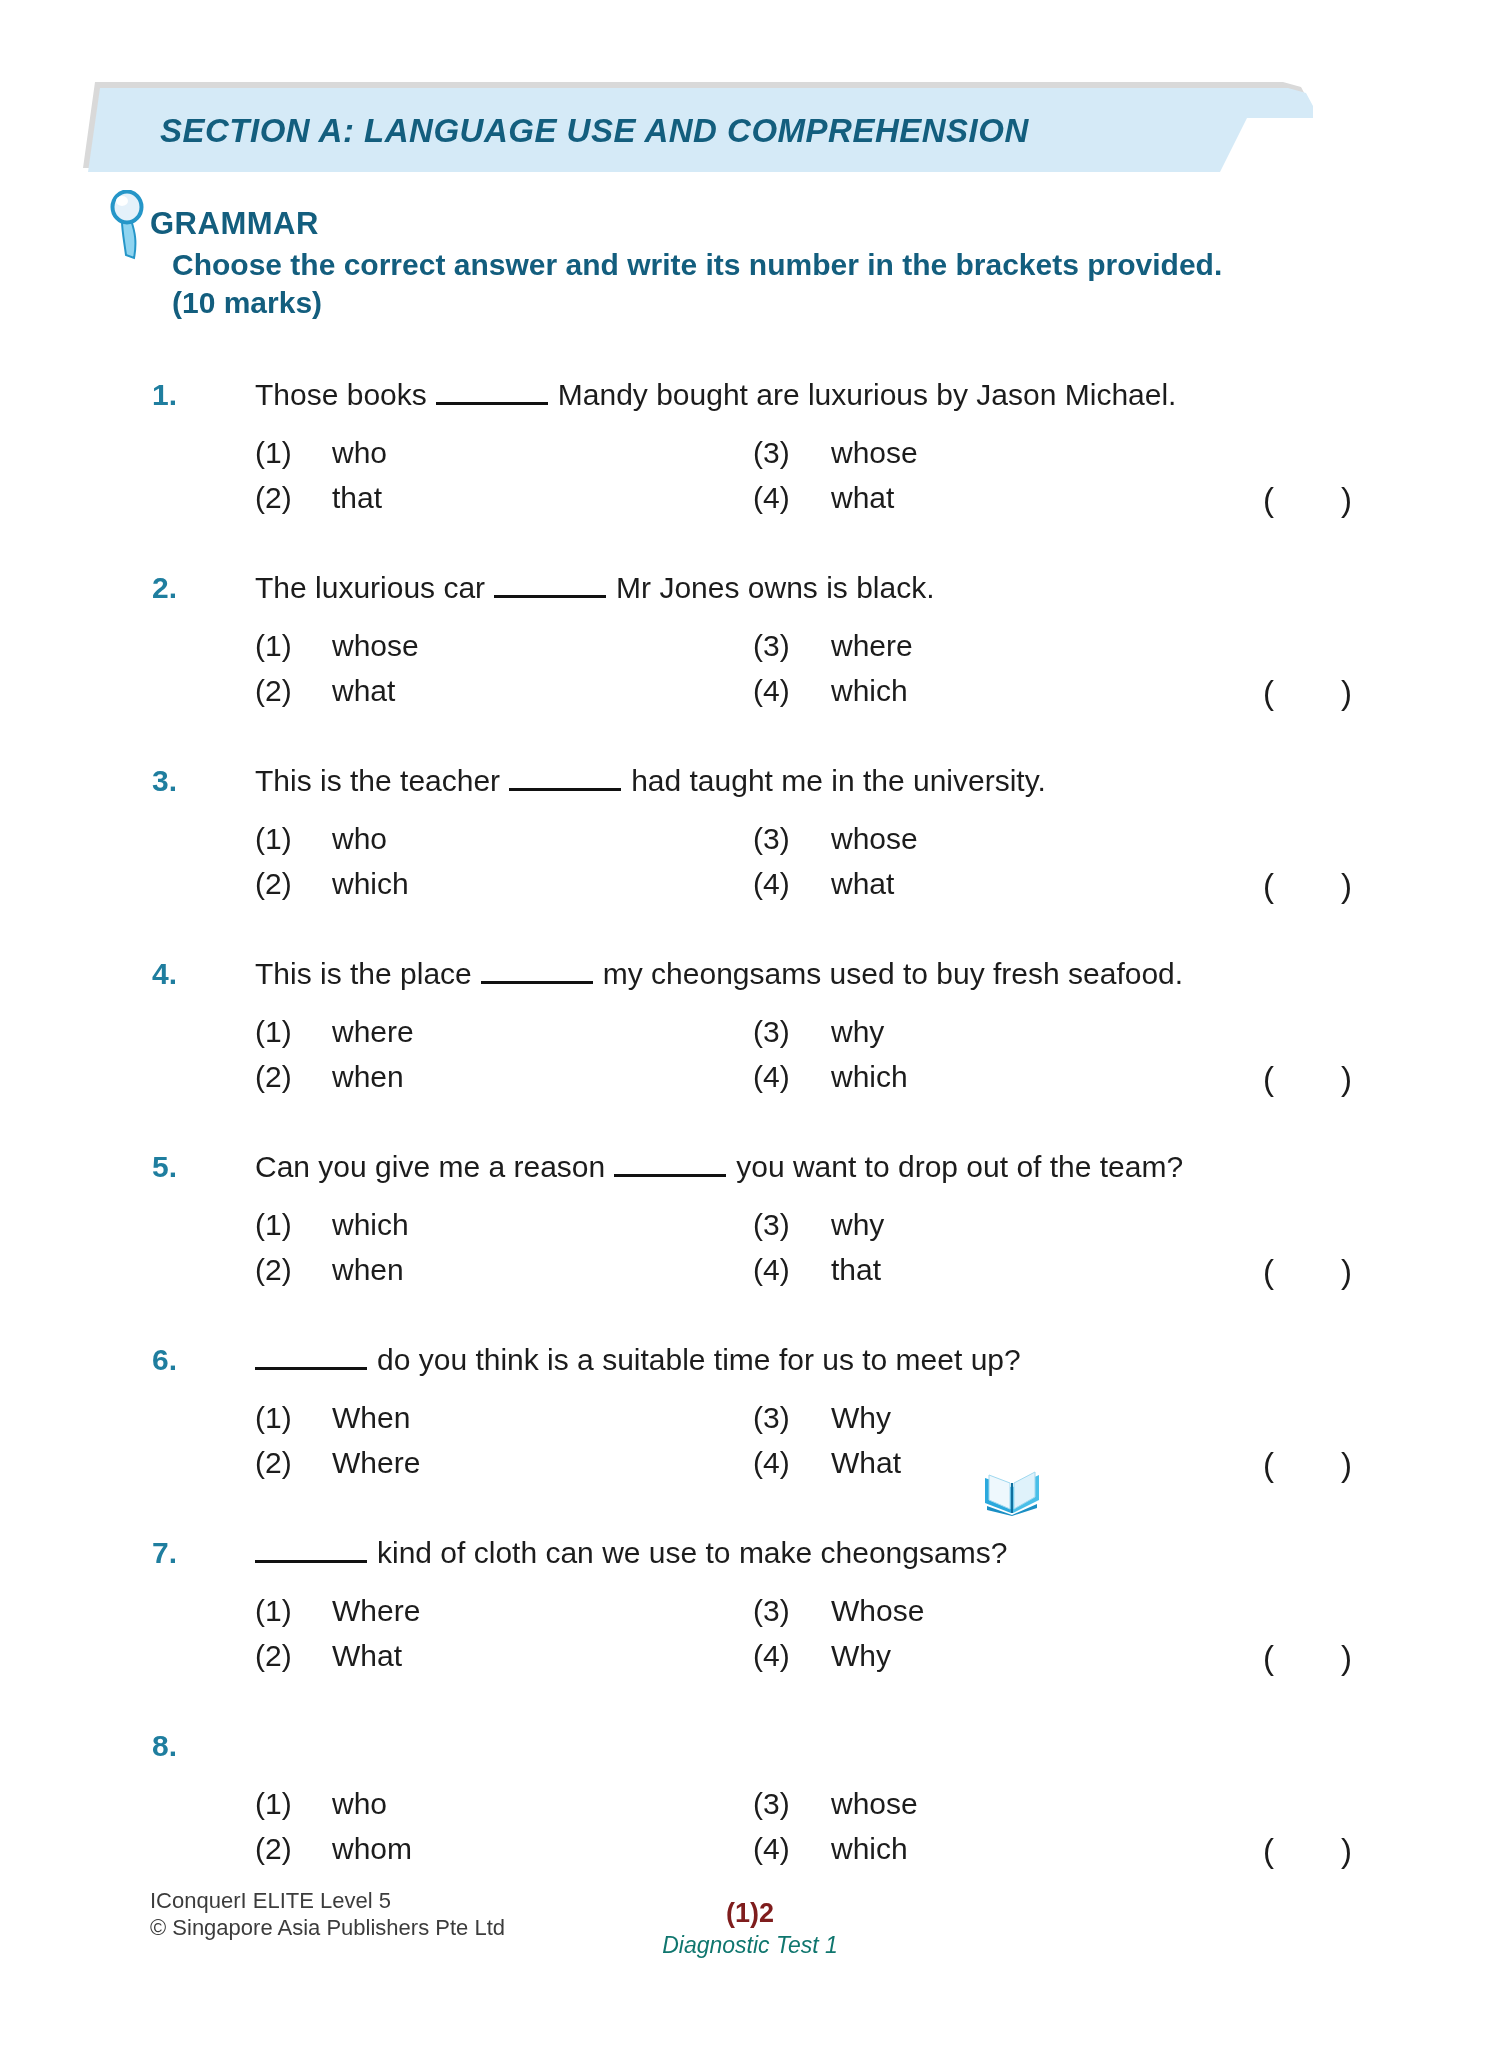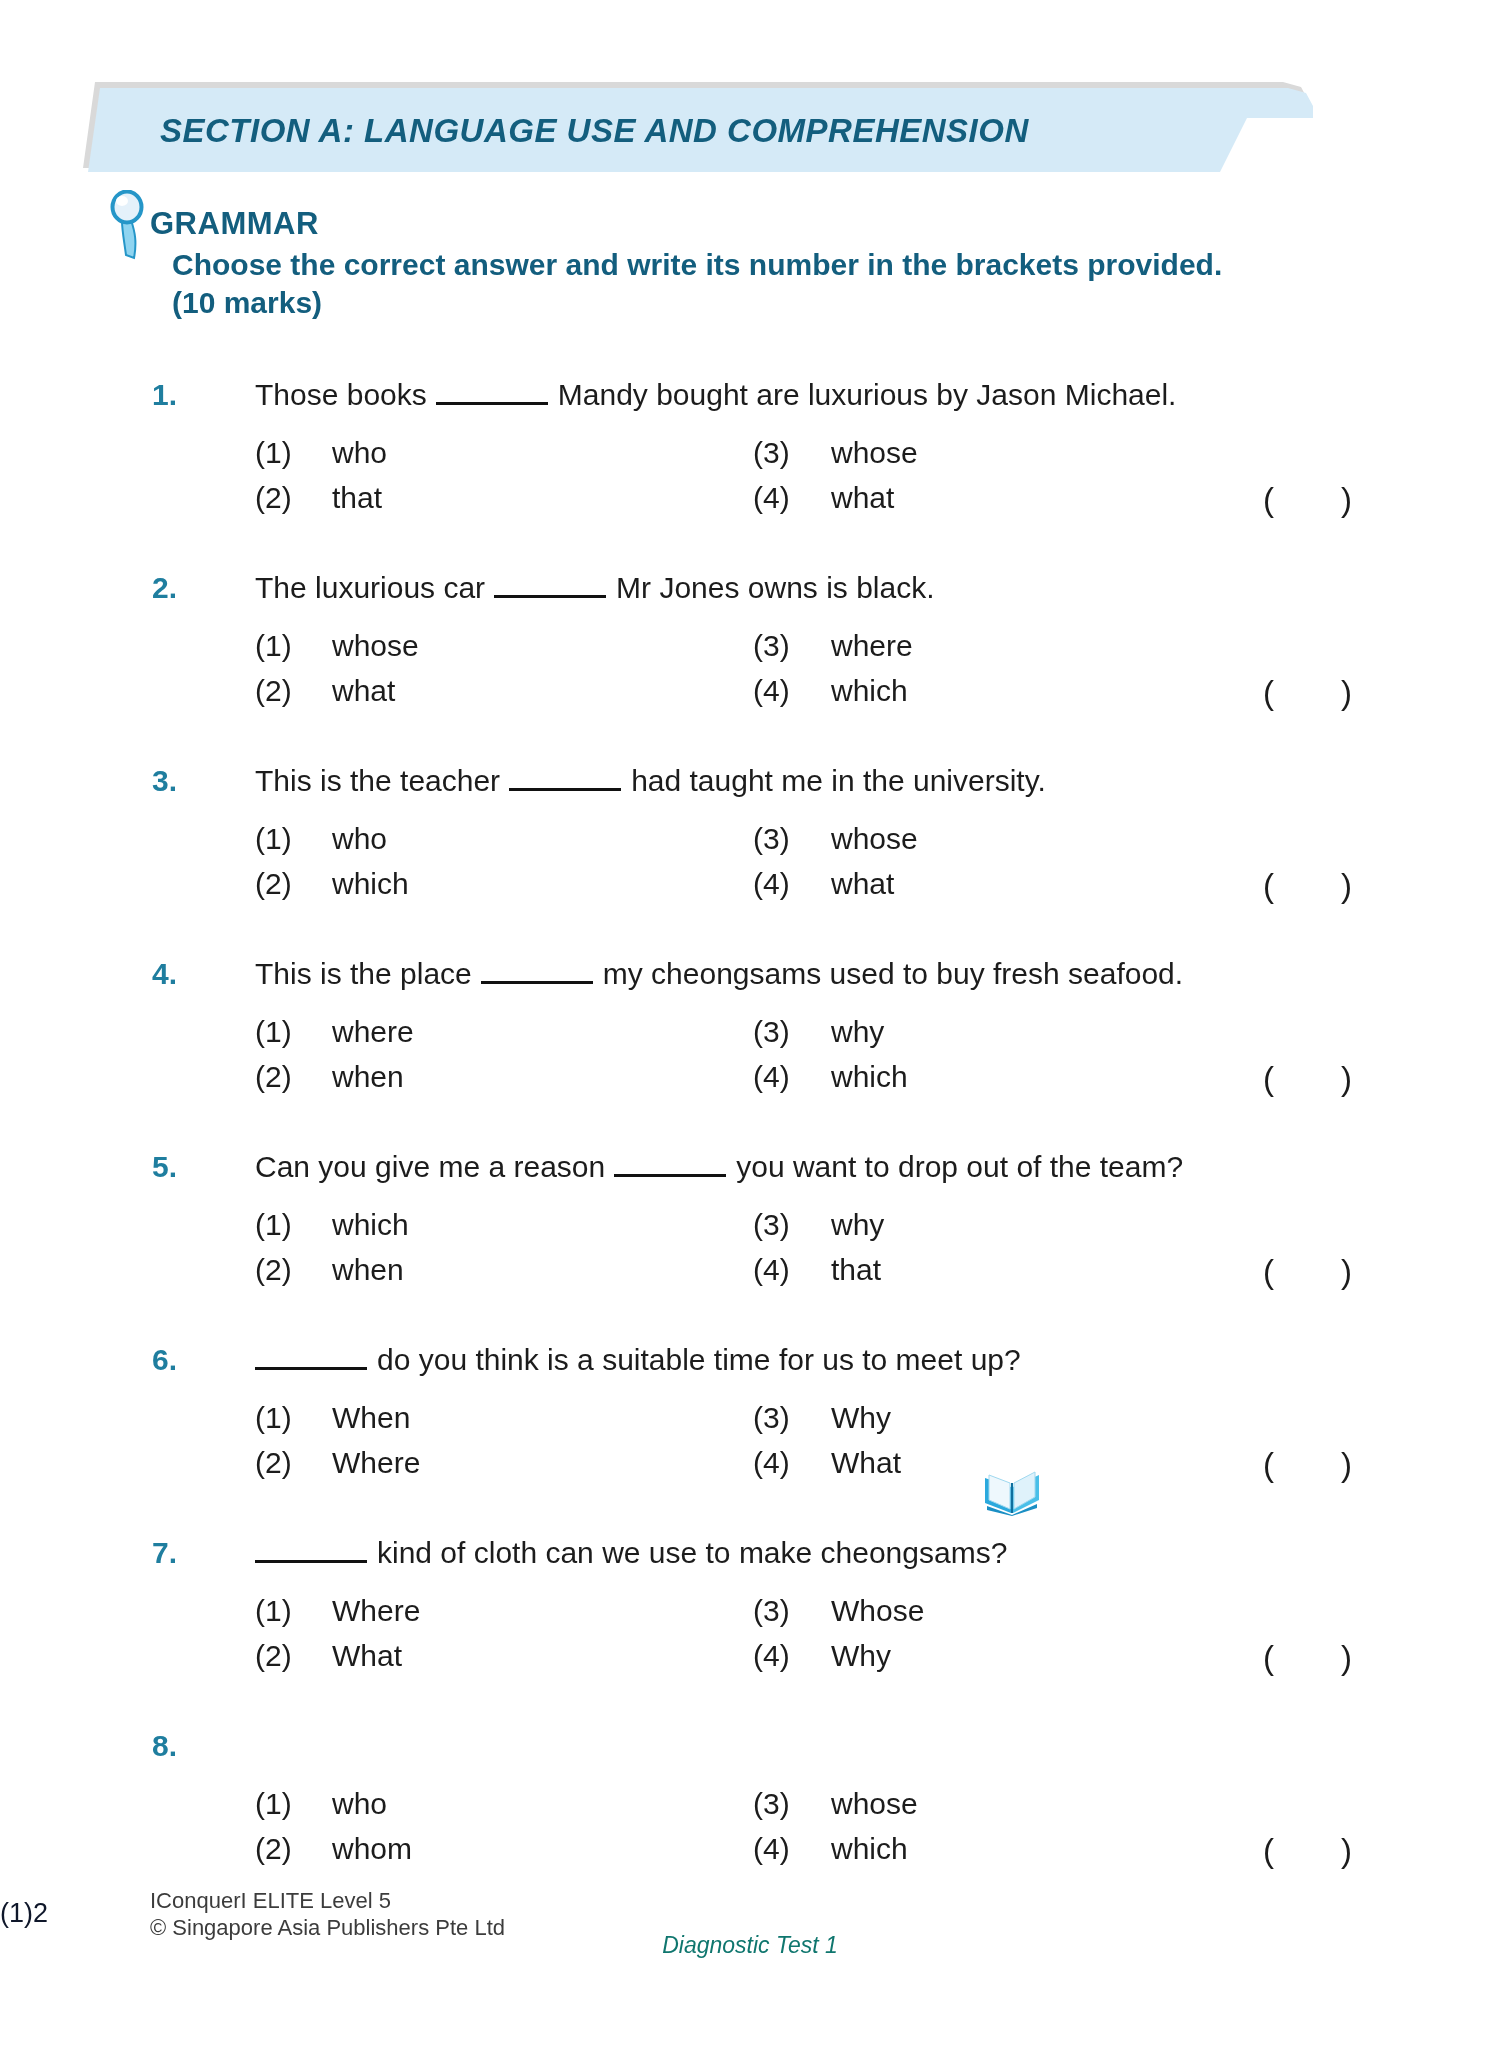--- a/index.html
+++ b/index.html
@@ -35,21 +35,21 @@
   .optlabel.c1{left:255px;} .opttext.c1{left:332px;}
   .optlabel.c2{left:753px;} .opttext.c2{left:831px;}
   .r1{top:58px;} .r2{top:103px;}
   .bracket{position:absolute;font-size:33px;color:#1c1c1c;}
   .bracket.open{left:1263px;}
   .bracket.close{left:1341px;}
   
   .footer-left{left:150px;font-size:22px;color:#3c3c3c;}
   .fl1{top:1888px;}
   .fl2{top:1915px;}
-  .page-num{left:0;top:1898px;width:1500px;text-align:left;font-size:27px;font-weight:normal;color:#0f172a;}
+  .page-num{left:0;top:1898px;width:1500px;text-align:center;font-size:27px;font-weight:bold;color:#7f1d1d;}
   .test-name{left:0;top:1932px;width:1500px;text-align:center;font-size:23px;font-style:italic;color:#0f766e;}
   
   .magnifier{left:109px;top:190px;width:44px;height:76px;}
   .book{left:983px;top:1466px;width:58px;height:50px;}
 </style>
 </head>
 <body>
 
 <div class="abs banner-shadow"></div>
 <div class="abs banner"></div>

